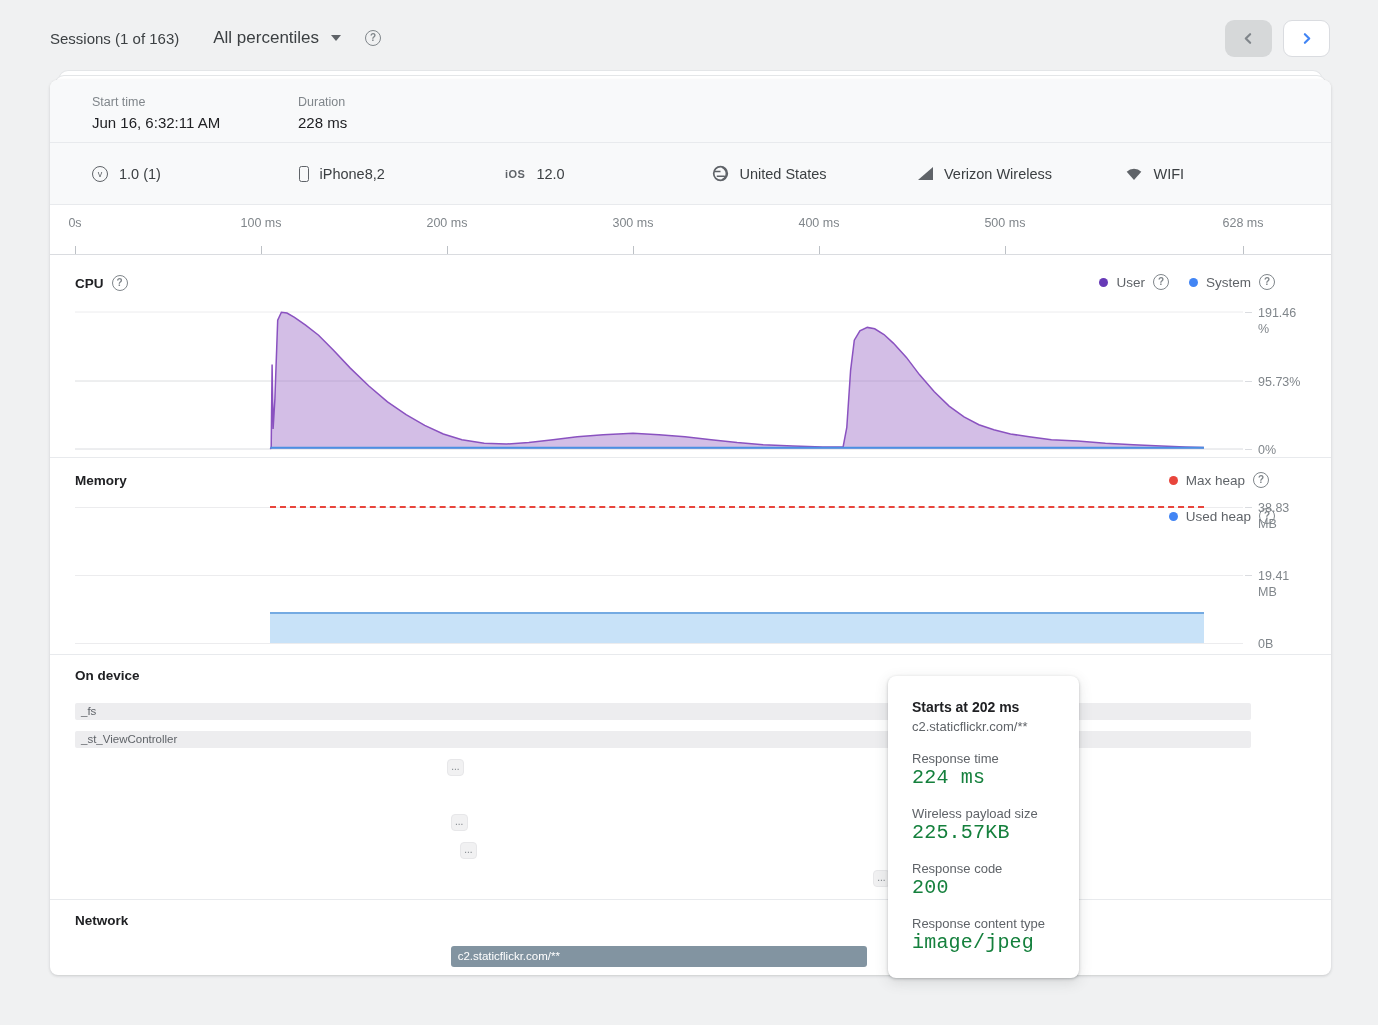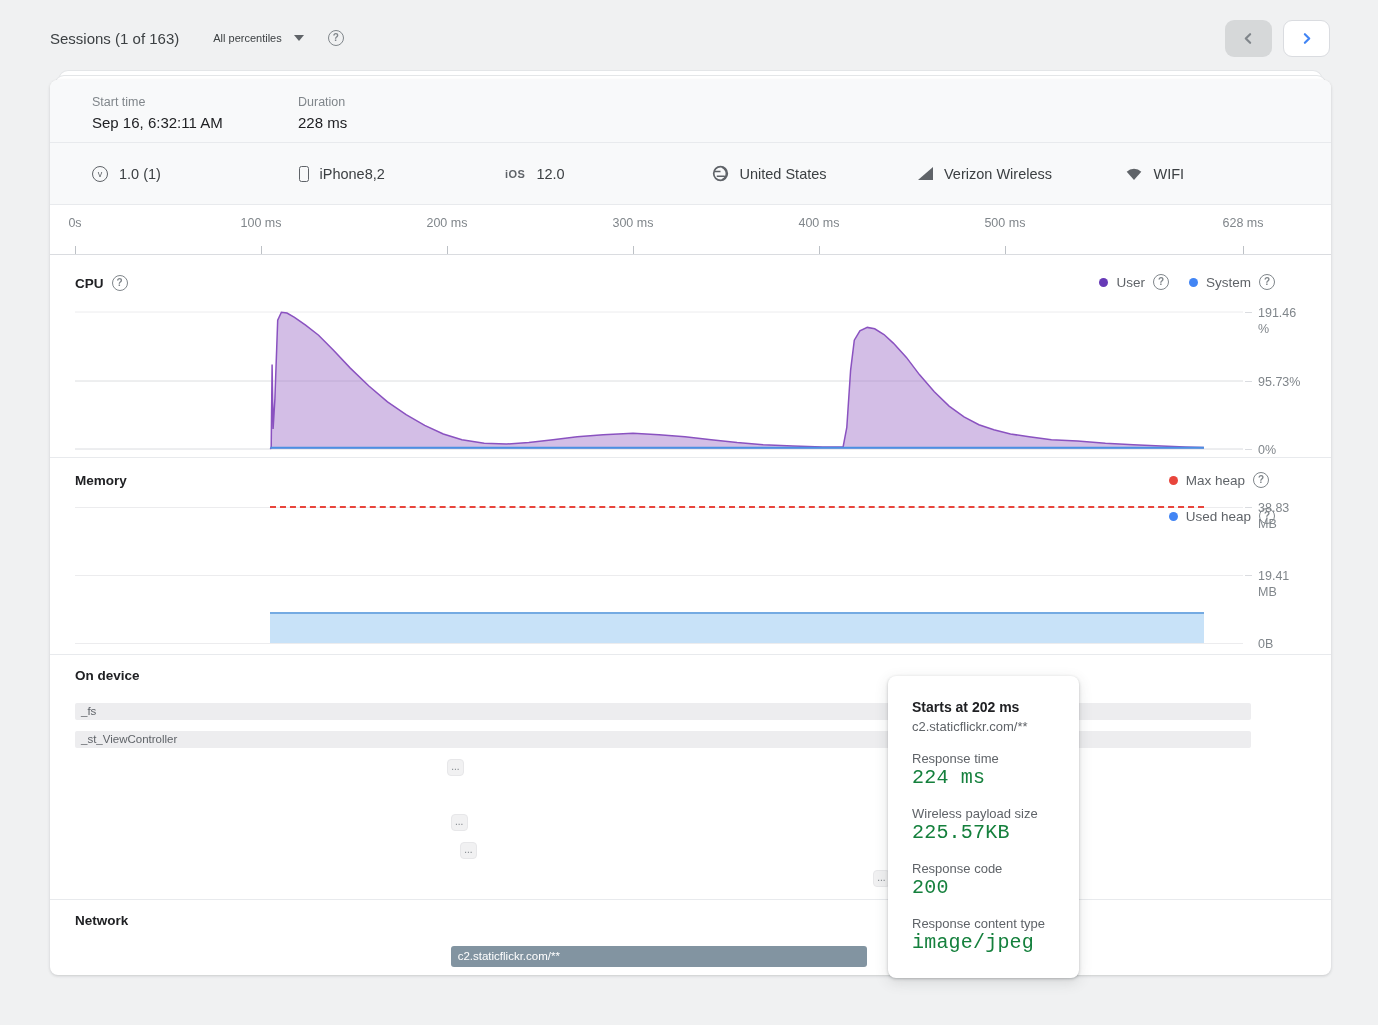--- a/index.html
+++ b/index.html
@@ -7,21 +7,21 @@
   body {
     width:1378px; height:1025px; position:relative; overflow:hidden;
     background:#f0f1f2; font-family:"Liberation Sans", sans-serif; color:#202124;
   }
 
   
   .topbar { position:absolute; top:0; left:0; right:0; height:76px;
     display:flex; align-items:center; padding:0 48px 0 50px; }
   .sessions-label { font-size:15px; color:#3c4043; }
   .percentiles { margin-left:34px; display:flex; align-items:center; gap:12px;
-    font-size:11px; color:#3c4043; cursor:pointer; }
+    font-size:17px; color:#3c4043; cursor:pointer; }
   .caret { width:0; height:0; border-left:5px solid transparent; border-right:5px solid transparent;
     border-top:6px solid #5f6368; }
   .help { width:16px; height:16px; min-width:16px; border:1.5px solid #80868b; border-radius:50%;
     color:#80868b; font-size:10px; font-weight:bold; display:inline-flex; align-items:center;
     justify-content:center; cursor:pointer; background:transparent; line-height:1; }
   .topbar .help { margin-left:24px; }
   .nav { margin-left:auto; display:flex; gap:11px; }
   .nav-btn { width:47px; height:37px; border-radius:9px; display:flex; align-items:center;
     justify-content:center; border:none; cursor:pointer; padding:0; }
   .nav-btn.prev { background:#d6d8d9; }
@@ -127,21 +127,21 @@
 </div>
 
 <div class="deck d2"></div>
 <div class="deck d1"></div>
 
 <div class="card">
 
   <div class="sec sec-header">
     <div class="meta-col c1">
       <div class="meta-label">Start time</div>
-      <div class="meta-value">Sep 16, 6:32:11 AM</div>
+      <div class="meta-value">Jun 16, 6:32:11 AM</div>
     </div>
     <div class="meta-col c2">
       <div class="meta-label">Duration</div>
       <div class="meta-value">228 ms</div>
     </div>
   </div>
 
   <div class="sec sec-device">
     <div class="dev-item">
       <span class="icon-circle">v</span>

